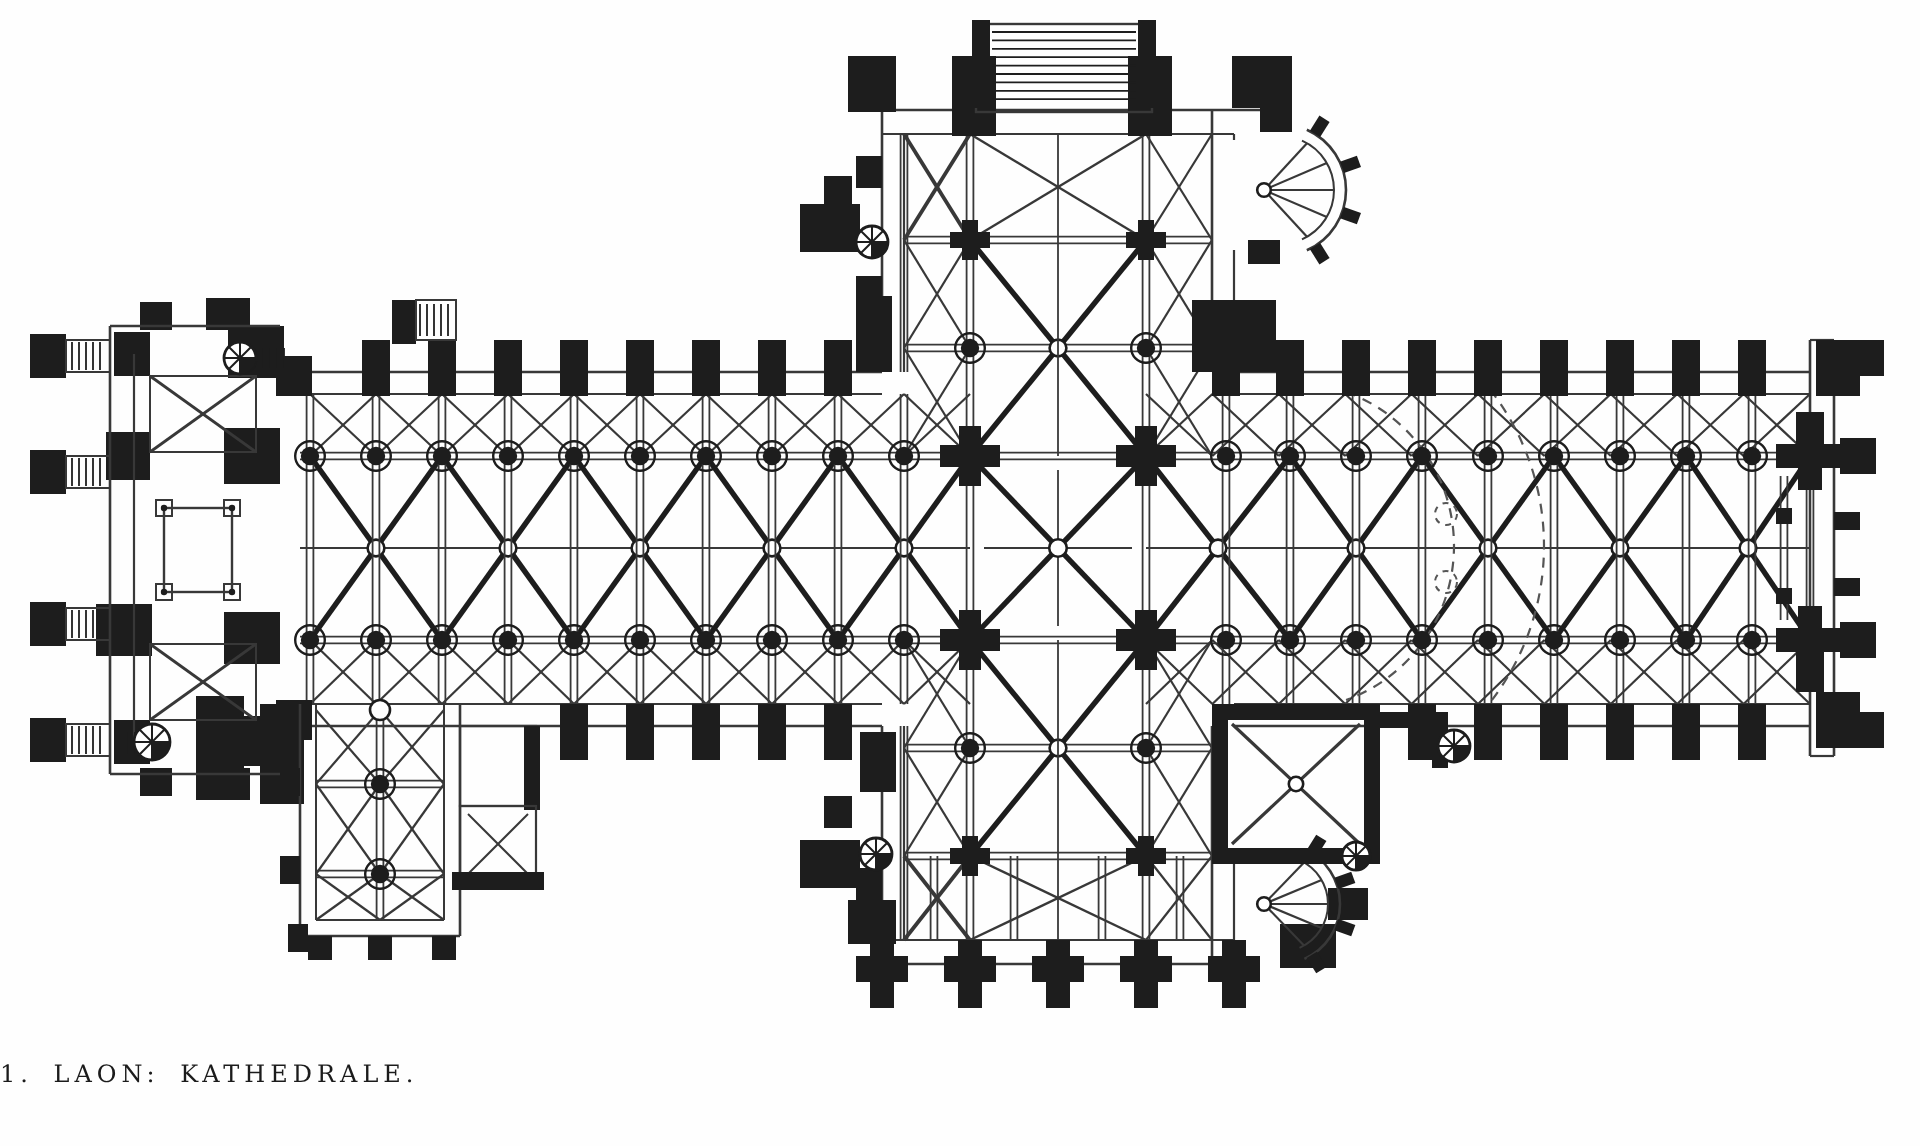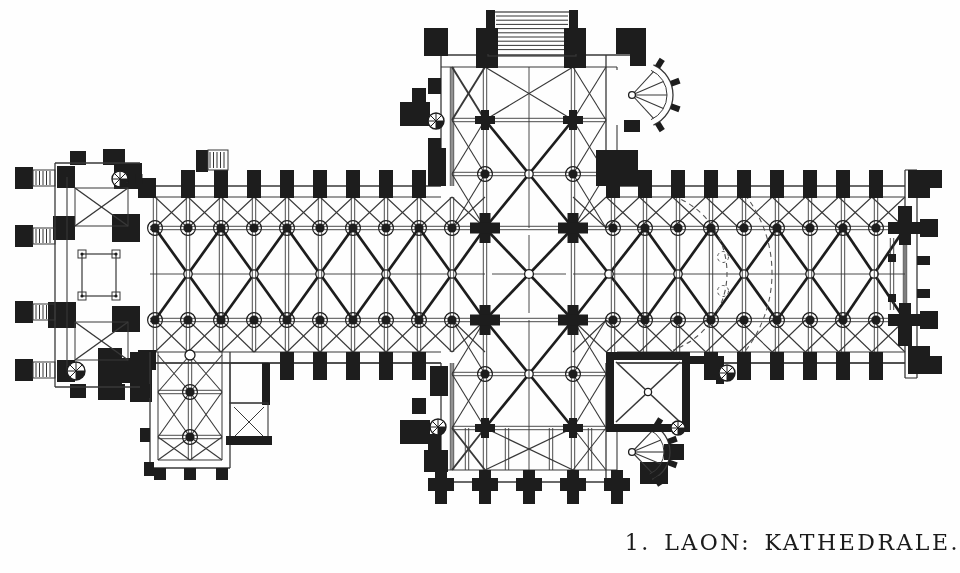--- a/index.html
+++ b/index.html
@@ -1,21 +1,21 @@
 <!DOCTYPE html>
 <html><head>
 <meta charset="utf-8">
 <style>
   html,body{margin:0;padding:0;background:#ffffff;}
   .page{position:relative;width:960px;height:573px;background:#fefefe;overflow:hidden;
         font-family:"DejaVu Serif","Liberation Serif",serif;}
   .plan-wrap{position:absolute;left:0;top:0;width:960px;height:573px;}
   svg{display:block}
-  .caption{position:absolute;left:0;top:530px;width:960px;text-align:right;
-           font-size:22px;letter-spacing:2.5px;word-spacing:4px;color:#1b1b1b;}
+  .caption{position:absolute;left:0;top:530px;width:960px;text-align:left;
+           font-size:12px;letter-spacing:2.5px;word-spacing:4px;color:#1b1b1b;}
 </style>
 </head>
 <body>
 
 <div class="page">
   <div class="plan-wrap">
     <svg id="plan" width="960" height="573" viewBox="0 0 960 573">
         <line x1="140" y1="186" x2="441" y2="186" stroke="#383838" stroke-width="1.3"></line>
         <line x1="140" y1="197" x2="441" y2="197" stroke="#383838" stroke-width="1.1"></line>
         <line x1="140" y1="363" x2="441" y2="363" stroke="#383838" stroke-width="1.1"></line>

